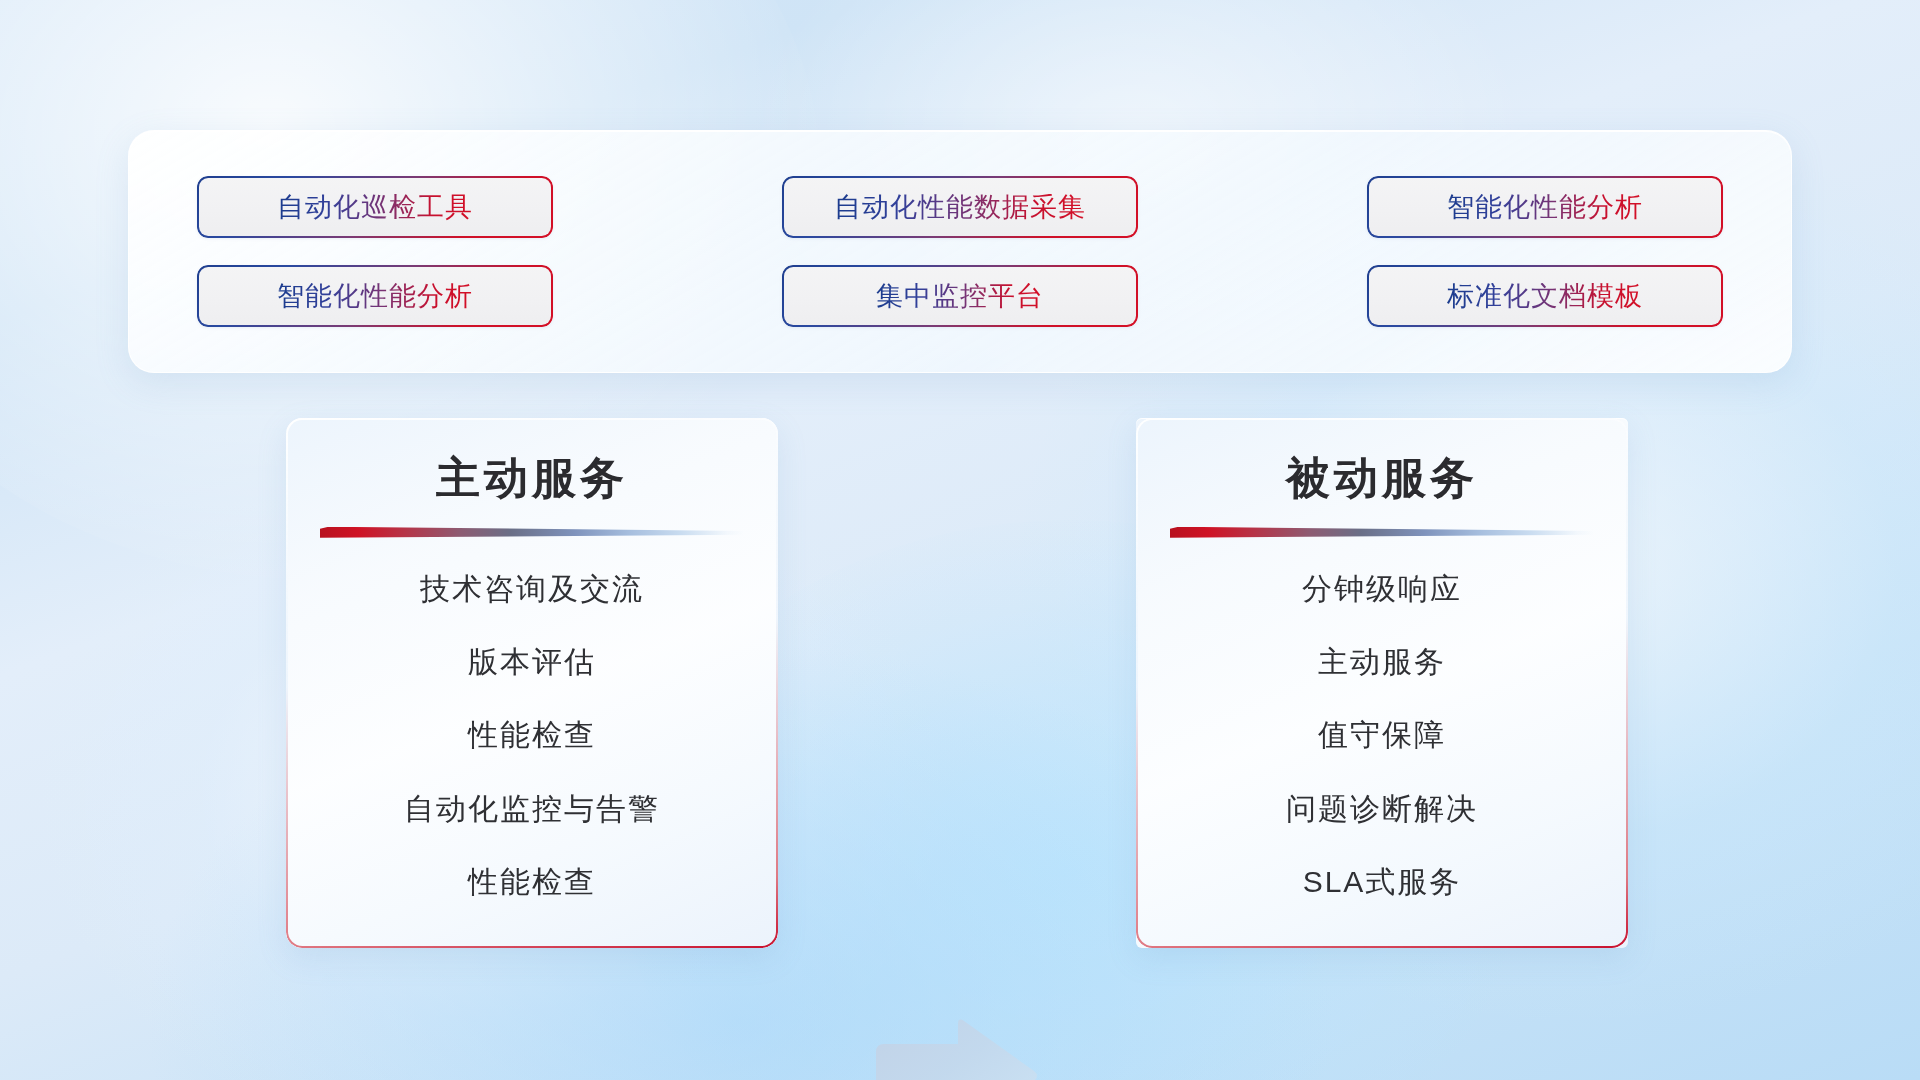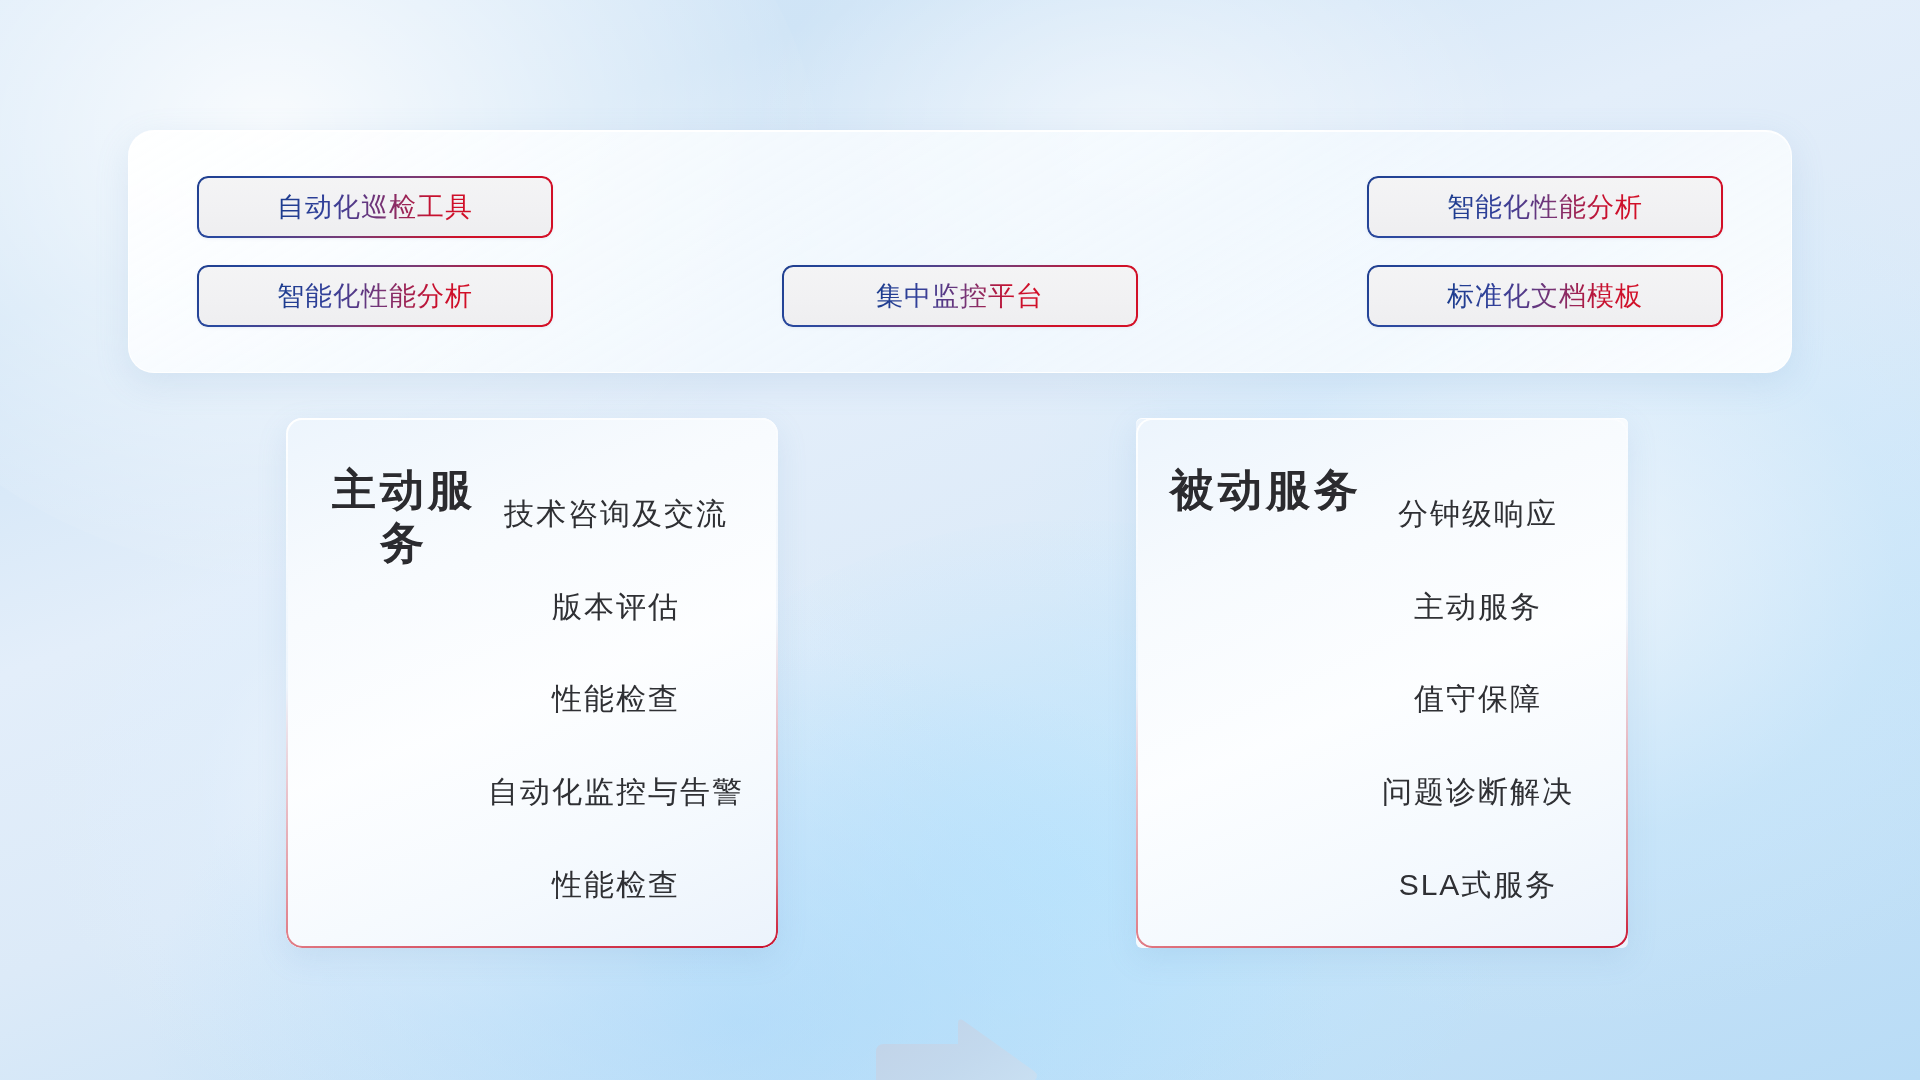--- a/index.html
+++ b/index.html
@@ -173,24 +173,23 @@
     pointer-events: none;
   }
   .svc-card-left { left: 286px; }
   .svc-card-right { left: 1136px; border-radius: 6px; }
 
   .svc-inner {
     position: relative;
     z-index: 2;
     height: 100%;
     display: flex;
-    flex-direction: row;
+    flex-direction: column;
     padding: 28px 34px 24px 34px;
     box-sizing: border-box;
-    margin-top: 12px;
   }
 
   .svc-title {
     text-align: center;
     font-size: 44px;
     font-weight: bold;
     color: #2b2b2f;
     letter-spacing: 4px;
     line-height: 1.2;
     margin-top: 6px;
@@ -269,20 +268,23 @@
   <div class="bg-glow bg-glow-c"></div>
   <div class="bg-glow bg-glow-b"></div>
   <div class="bg-glow bg-glow-d"></div>
   <div class="bg-glow bg-glow-e"></div>
 
   <div class="top-panel">
 
     <div class="pill-row">
       <div class="pill">
         <span class="pill-label">自动化巡检工具</span>
+      </div>
+      <div class="pill">
+        <span class="pill-label">自动化性能数据采集</span>
       </div>
       <div class="pill">
         <span class="pill-label">智能化性能分析</span>
       </div>
     </div>
 
     <div class="pill-row">
       <div class="pill">
         <span class="pill-label">智能化性能分析</span>
       </div>

